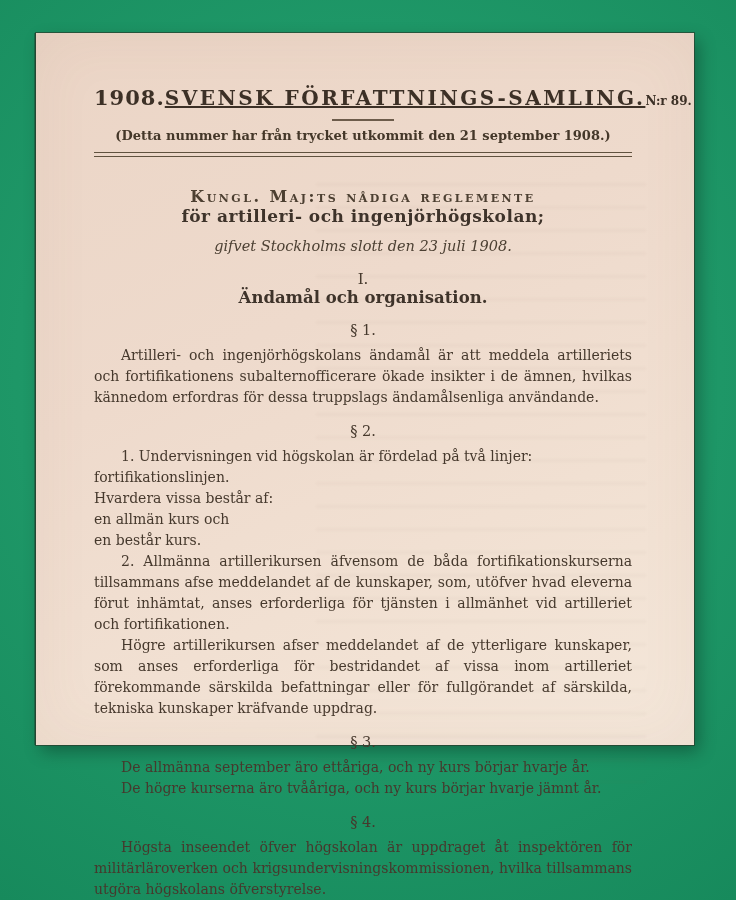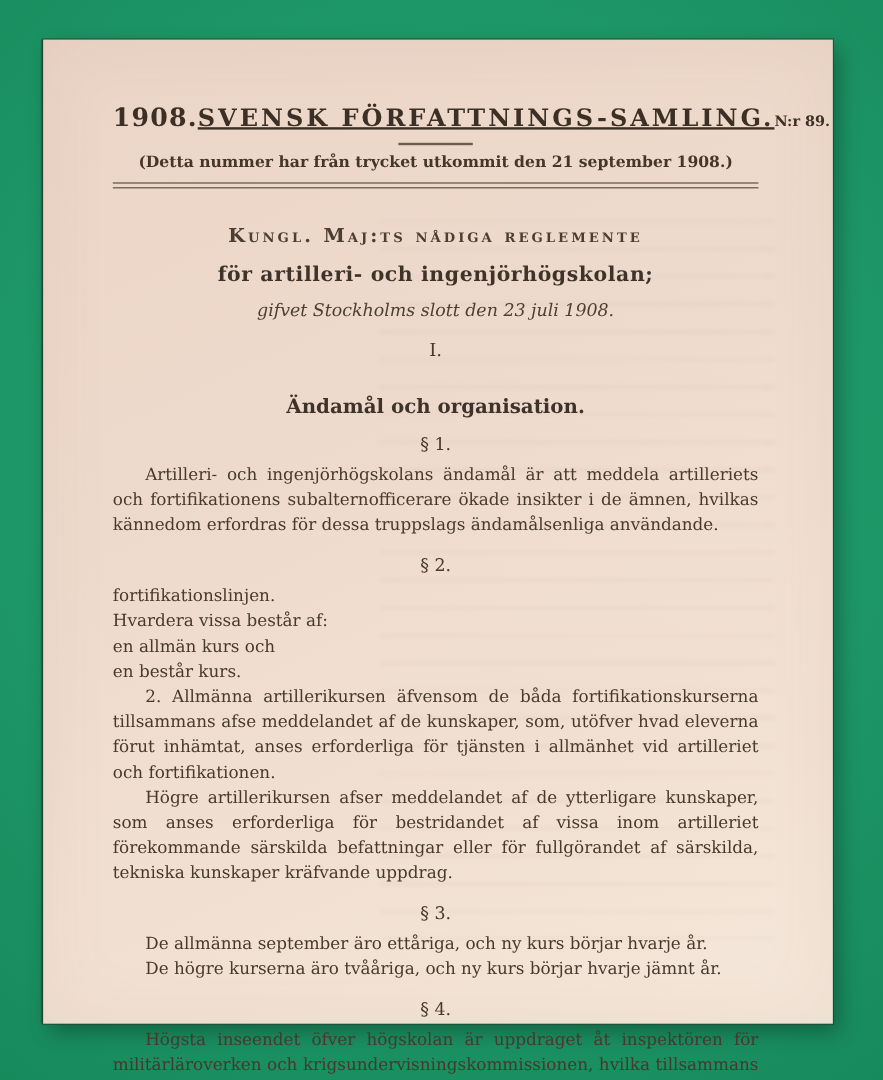--- a/index.html
+++ b/index.html
@@ -13,21 +13,21 @@
     overflow: hidden;
     background: radial-gradient(circle at 50% 42%, #23a271 0%, #1e9767 55%, #178a5c 100%);
     font-family: "DejaVu Serif", "Liberation Serif", serif;
   }
 
   .paper {
     position: absolute;
     left: 36px;
     top: 33px;
     width: 658px;
-    height: 820px;
+    height: 712px;
     box-sizing: border-box;
     padding: 0 62px 0 58px;
     background: linear-gradient(155deg, #ebd5c6 0%, #eedacc 40%, #f2e2d4 78%, #f4e7da 100%);
     box-shadow:
       0 0 0 1px rgba(44, 52, 38, 0.6),
       -2px 0 0 rgba(30, 40, 28, 0.35),
       5px 7px 16px rgba(0, 0, 0, 0.30),
       inset 0 0 60px rgba(140, 100, 70, 0.07);
     color: #46392d;
   }
@@ -103,21 +103,20 @@
     font-variant: small-caps;
     font-variant-caps: small-caps;
     letter-spacing: 2.5px;
     font-size: 16px;
     color: #4c3f31;
     font-weight: bold;
   }
 
   .doc-title {
     text-align: center;
-    margin-top: 13px;
     font-size: 17px;
     font-weight: bold;
     letter-spacing: 0.5px;
     color: #3e332a;
   }
 
   .dateline {
     text-align: center;
     margin-top: 12px;
     font-style: italic;
@@ -126,21 +125,21 @@
   }
 
   .numeral {
     text-align: center;
     margin-top: 16px;
     font-size: 15px;
   }
 
   .chapter-title {
     text-align: center;
-    margin-top: 28px;
+    margin-top: 0;
     font-size: 16.5px;
     font-weight: bold;
     color: #3e332a;
   }
 
   .sec-head {
     text-align: center;
     font-size: 14.5px;
     font-weight: normal;
     margin: 15px 0 7px 0;
@@ -190,20 +189,21 @@
 
   <div class="body-text">
 
     <div>
       <div class="sec-head">§ 1.</div>
       <p class="para">Artilleri- och ingenjörhögskolans ändamål är att meddela artilleriets och fortifikationens subalternofficerare ökade insikter i de ämnen, hvilkas kännedom erfordras för dessa truppslags ändamålsenliga användande.</p>
     </div>
 
     <div>
       <div class="sec-head">§ 2.</div>
+      <p class="num-line">1.  Undervisningen vid högskolan är fördelad på två linjer:</p>
       <p class="sub1">fortifikationslinjen.</p>
       <p class="hang">Hvardera vissa består af:</p>
       <p class="sub2">en allmän kurs och</p>
       <p class="sub2">en består kurs.</p>
       <p class="para">2.  Allmänna artillerikursen äfvensom de båda fortifikationskurserna tillsammans afse meddelandet af de kunskaper, som, utöfver hvad eleverna förut inhämtat, anses erforderliga för tjänsten i allmänhet vid artilleriet och fortifikationen.</p>
       <p class="para">Högre artillerikursen afser meddelandet af de ytterligare kunskaper, som anses erforderliga för bestridandet af vissa inom artilleriet förekommande särskilda befattningar eller för fullgörandet af särskilda, tekniska kunskaper kräfvande uppdrag.</p>
     </div>
 
     <div>
       <div class="sec-head">§ 3.</div>

